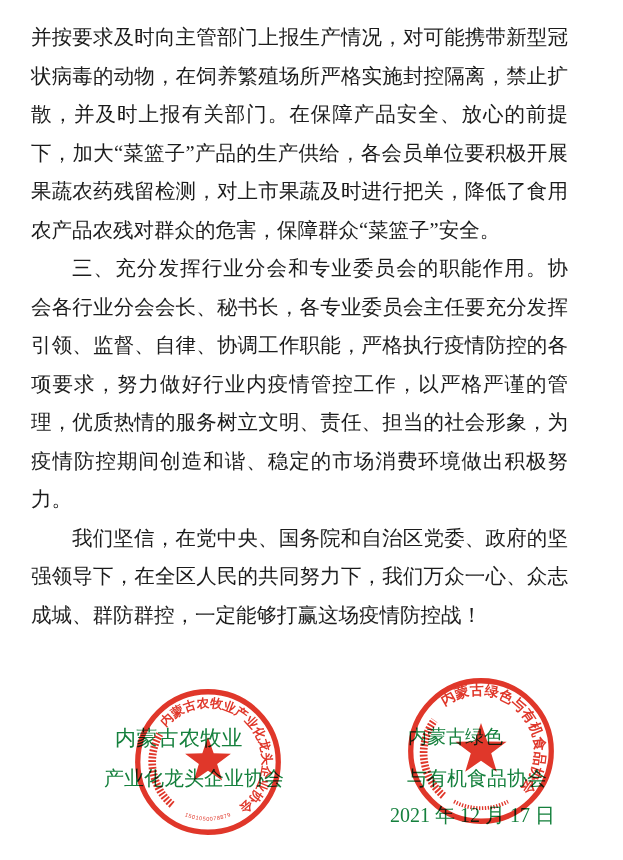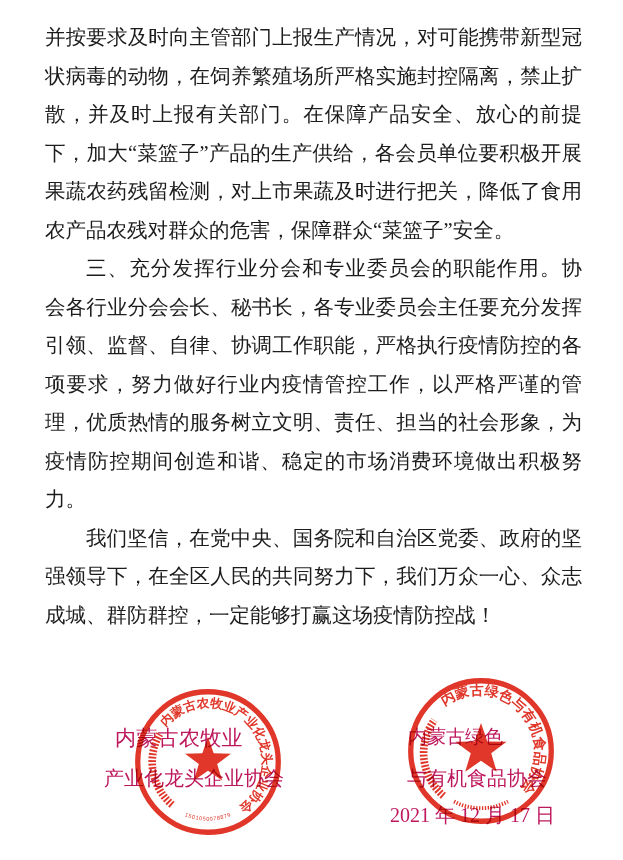--- a/index.html
+++ b/index.html
@@ -5,35 +5,35 @@
   html,body{margin:0;padding:0;background:#ffffff;}
   .page{
     position:relative;
     width:623px;height:860px;
     background:#ffffff;
     overflow:hidden;
     font-family:"Liberation Serif","DejaVu Serif",serif;
     color:#1c1c1c;
   }
   .doc-body{
-    position:absolute;left:45px;top:18px;width:537px;
+    position:absolute;left:31px;top:18px;width:537px;
     font-size:20.5px;line-height:38.5px;
     text-align:justify;
   }
   .doc-body p{margin:0;padding:0;}
   .indent{text-indent:2em;}
   .section-heading{
     font-family:"Liberation Sans","DejaVu Sans",sans-serif;
     font-weight:400;
     letter-spacing:0.5px;
   }
   .org-line{
     position:absolute;
     white-space:nowrap;
-    color:#be185d;
+    color:#15803d;
     font-family:"Liberation Serif","DejaVu Serif",serif;
   }
   .left-org-1{left:115px;top:724px;font-size:21px;letter-spacing:0.3px;}
   .left-org-2{left:104px;top:765px;font-size:20px;}
   .right-org-1{left:408px;top:724px;font-size:19px;}
   .right-org-2{left:407px;top:765px;font-size:20px;}
   .date-line{left:390px;top:802px;font-size:20px;}
   .seal{
     position:absolute;
     mix-blend-mode:multiply;

